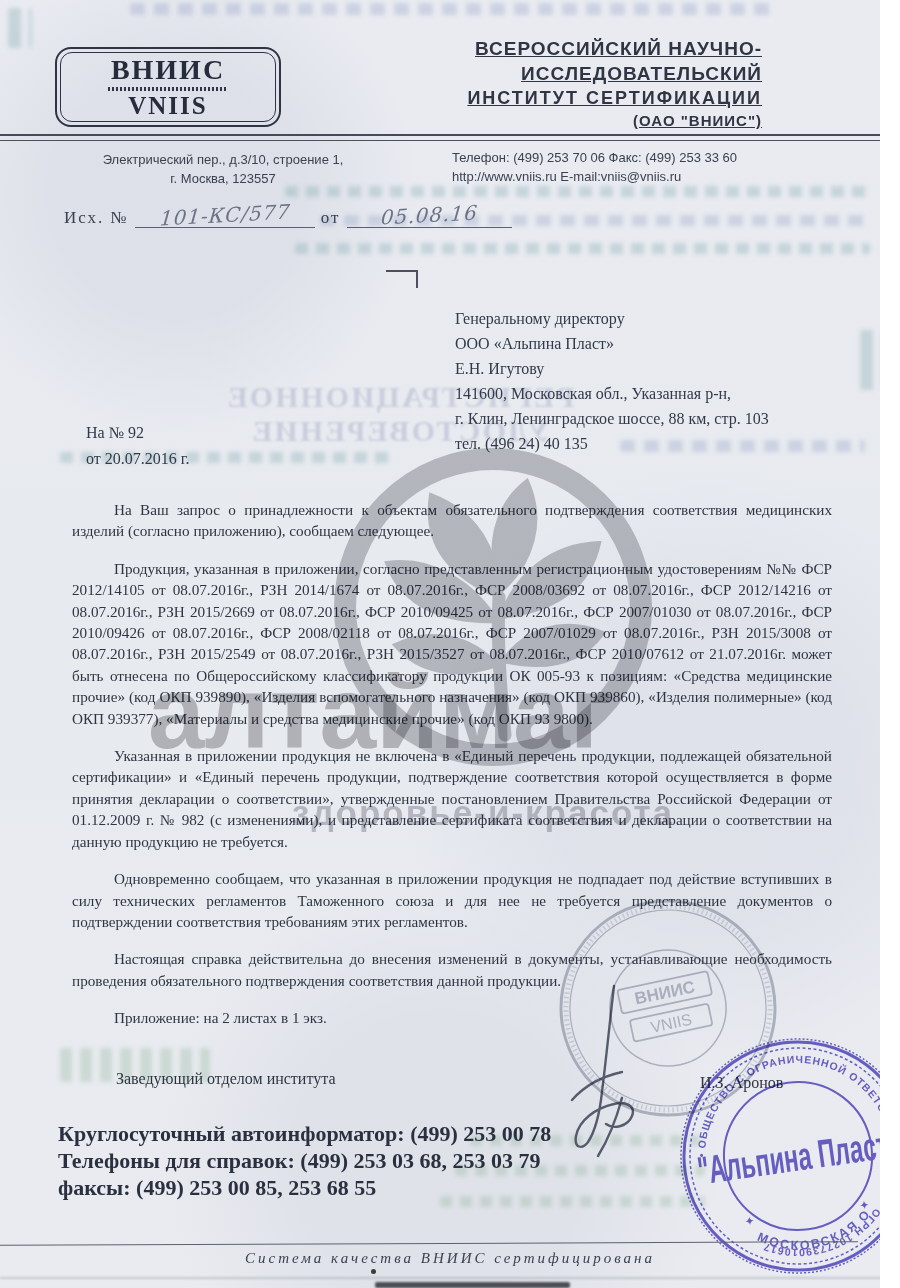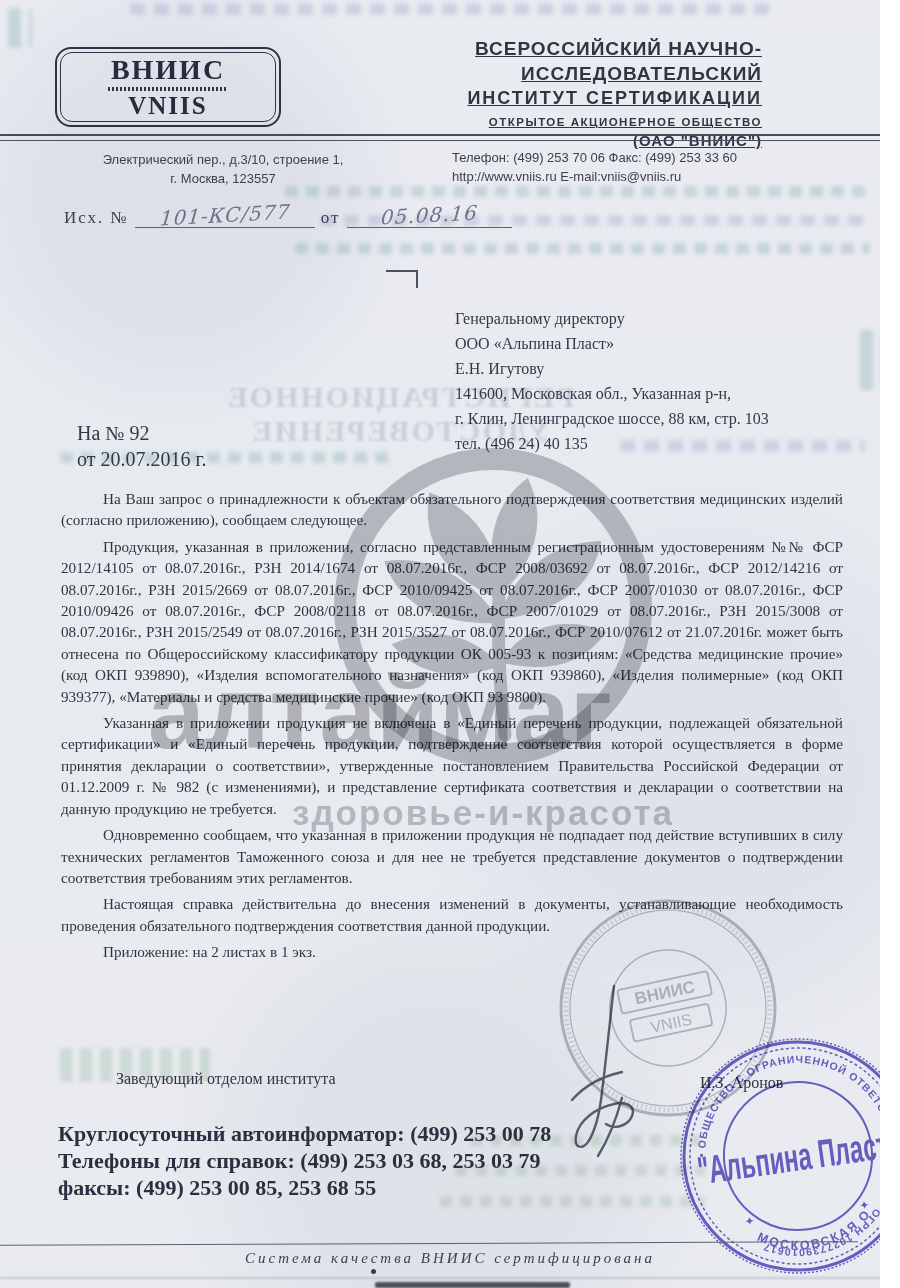--- a/index.html
+++ b/index.html
@@ -28,24 +28,24 @@
   .header-rule{left:0;top:134px;width:900px;height:4px;border-top:2px solid #454b59;border-bottom:1px solid #4a5060;}
   .addr{left:28px;top:150px;width:390px;text-align:center;font-family:"Liberation Sans",sans-serif;font-size:13px;line-height:19px;color:#3b4150;}
   .contact{left:452px;top:148px;width:440px;text-align:left;font-family:"Liberation Sans",sans-serif;font-size:13px;line-height:19px;color:#3b4150;}
   
   .outgoing{left:64px;top:203px;font-size:17px;letter-spacing:2px;color:#3a4150;display:flex;align-items:flex-end;}
   .hand-slot{display:inline-block;border-bottom:1.5px solid #596074;text-align:center;margin:0 6px;}
   .hand{font-family:"DejaVu Serif",serif;font-style:italic;color:#6b7286;font-size:20px;display:inline-block;transform:rotate(-3deg) skewX(-8deg);letter-spacing:1px;}
   
   .corner-mark{left:386px;top:270px;width:30px;height:16px;border-top:2px solid #4a5060;border-right:2px solid #4a5060;}
   .recipient{left:455px;top:266px;width:420px;font-size:16px;line-height:25px;color:#323948;margin-top:40px;}
-  .reference{left:77px;top:420px;font-size:20px;line-height:26px;color:#323948;}
+  .reference{left:86px;top:420px;font-size:16px;line-height:26px;color:#323948;}
   
   .body-text{left:56px;top:483px;width:792px;font-size:15.2px;line-height:21.4px;color:#2e3542;}
-  .body-text p{margin:5px;text-indent:42px;text-align:justify;}
+  .body-text p{margin:16px;text-indent:42px;text-align:justify;}
   .sig-position{left:116px;top:1070px;font-size:16px;color:#2e3542;}
   .sig-name{left:700px;top:1074px;font-size:16px;color:#2e3542;}
   
   .footer-lines{left:58px;top:1120px;font-size:22px;font-weight:bold;line-height:27px;color:#2a3040;}
   .quality-rule{left:0;top:1243px;width:858px;border-top:1.5px solid #5a6170;transform:rotate(-0.25deg);}
   .quality-line{left:0;top:1250px;width:900px;text-align:center;font-style:italic;font-size:15px;letter-spacing:3px;color:#3a4150;box-sizing:border-box;}
   .small-dot{left:371px;top:1269px;width:5px;height:5px;border-radius:50%;background:#3c3c3c;}
   .scan-smudge{left:0;top:1277px;width:900px;height:2px;background:rgba(130,136,150,.35);filter:blur(1px);}
   .scan-edge{left:375px;top:1282px;width:195px;height:6px;background:#4c4e55;filter:blur(1px);border-radius:2px;}
   
@@ -88,21 +88,20 @@
 
   <div class="abs logo-box">
     <div class="logo-ru">ВНИИС</div>
     <div class="logo-divider"></div>
     <div class="logo-en">VNIIS</div>
   </div>
 
   <div class="abs org-block">
     <div class="org-l1">ВСЕРОССИЙСКИЙ  НАУЧНО-ИССЛЕДОВАТЕЛЬСКИЙ</div>
     <div class="org-l2">ИНСТИТУТ  СЕРТИФИКАЦИИ</div>
-    <div class="org-l3">ОТКРЫТОЕ АКЦИОНЕРНОЕ ОБЩЕСТВО</div>
     <div class="org-l4">(ОАО "ВНИИС")</div>
   </div>
 
   <div class="abs header-rule"></div>
 
   <div class="abs addr">
     <div>Электрический пер., д.3/10, строение 1,</div>
     <div>г. Москва, 123557</div>
   </div>
 

